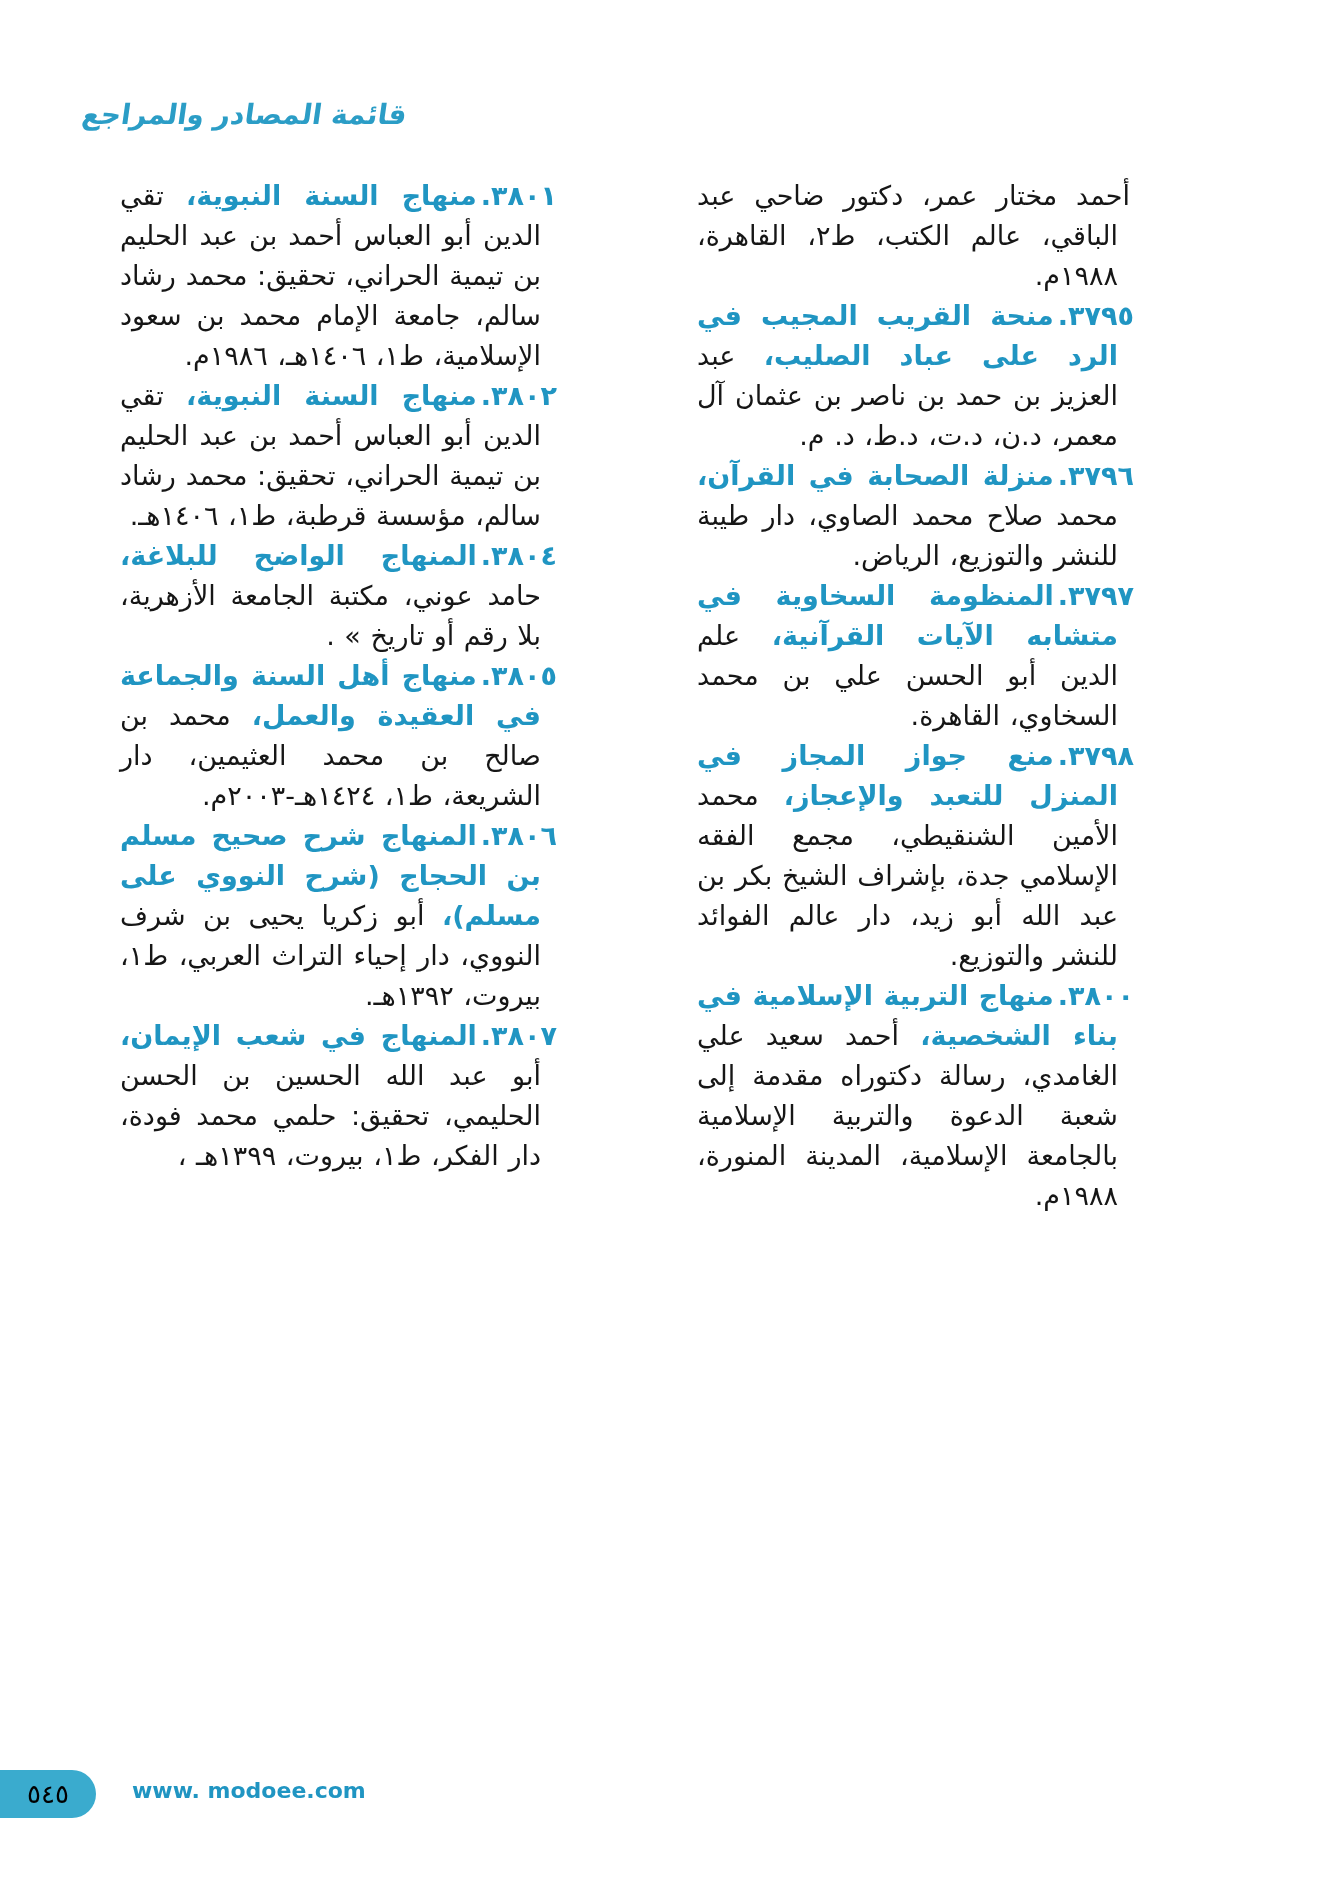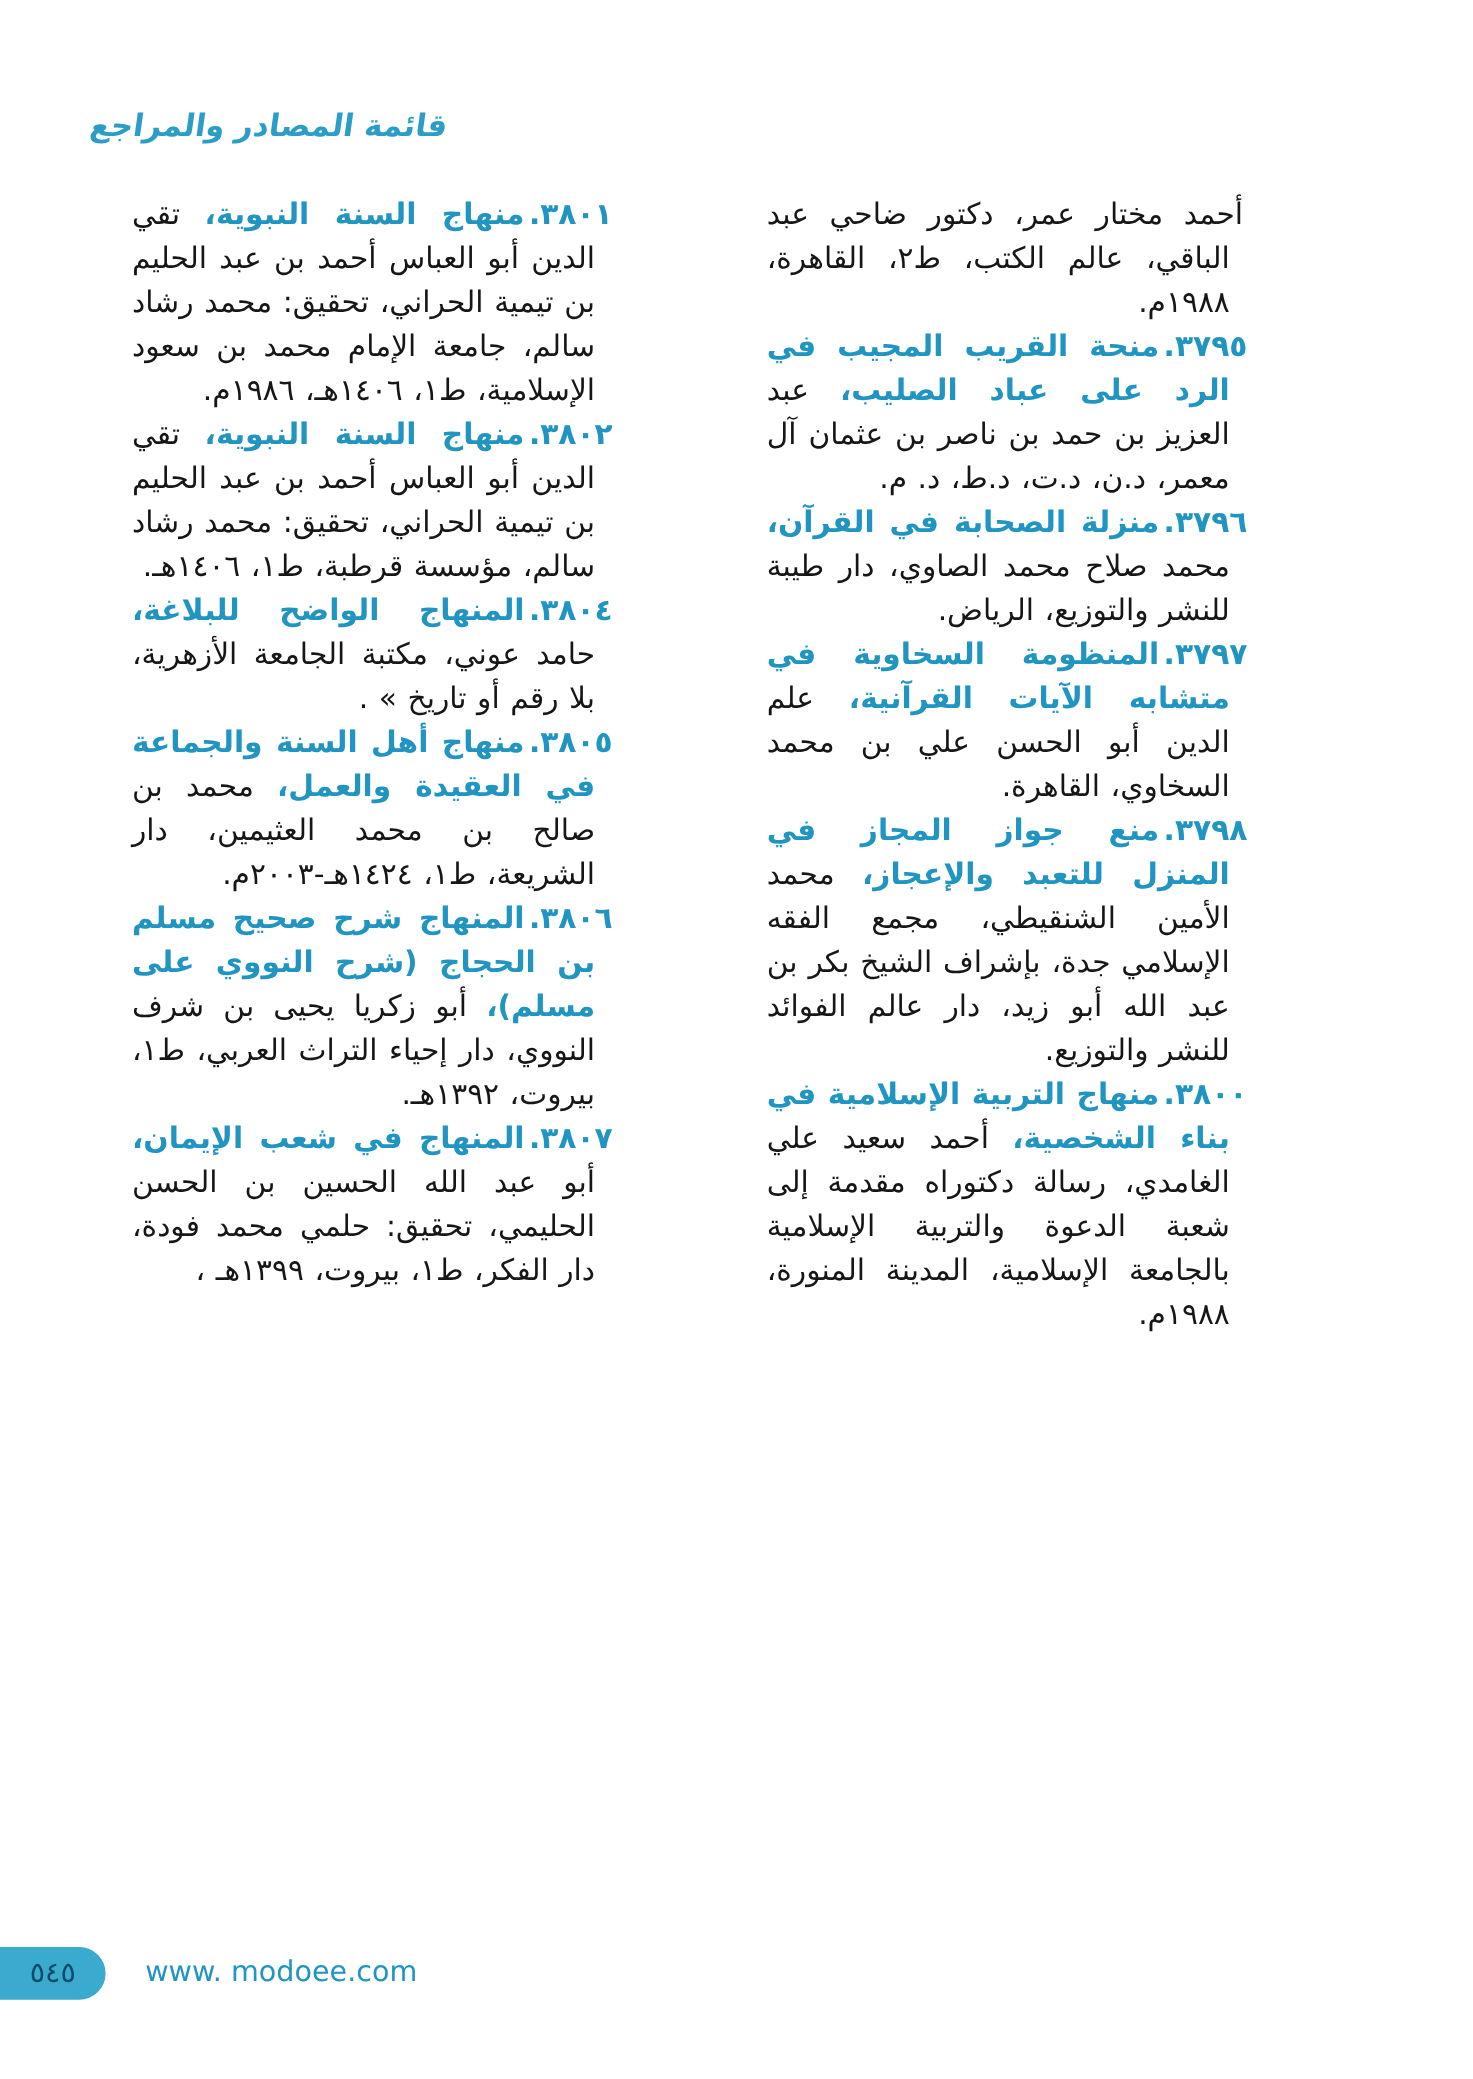--- a/index.html
+++ b/index.html
@@ -49,33 +49,33 @@
   }
   .entry .num { margin-left: 4px; }
   .footer-badge {
     position: absolute;
     left: 0;
     top: 1770px;
     width: 96px;
     height: 48px;
     background: #3aabce;
     border-radius: 0 24px 24px 0;
-    color: #0c4a6e;
+    color: #000000;
     font-size: 26px;
     display: flex;
     align-items: center;
     justify-content: center;
   }
   .website {
     position: absolute;
     left: 132px;
     top: 1778px;
     color: #2095c2;
-    font-size: 26px;
-    font-weight: normal;
+    font-size: 22px;
+    font-weight: bold;
     direction: ltr;
   }
 </style>
 </head>
 <body>
 
 <div class="page">
 
   <div class="page-header-title">قائمة المصادر والمراجع</div>
 

